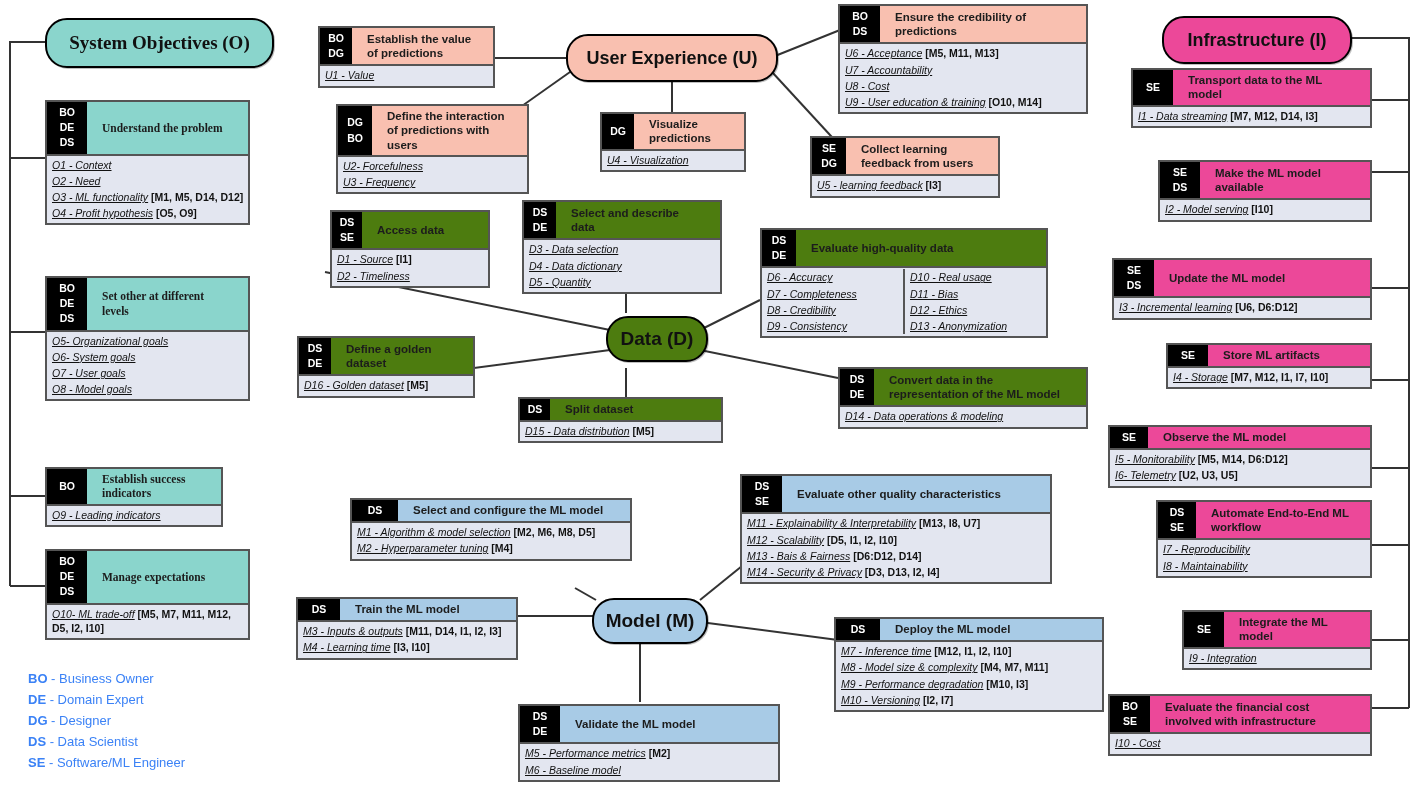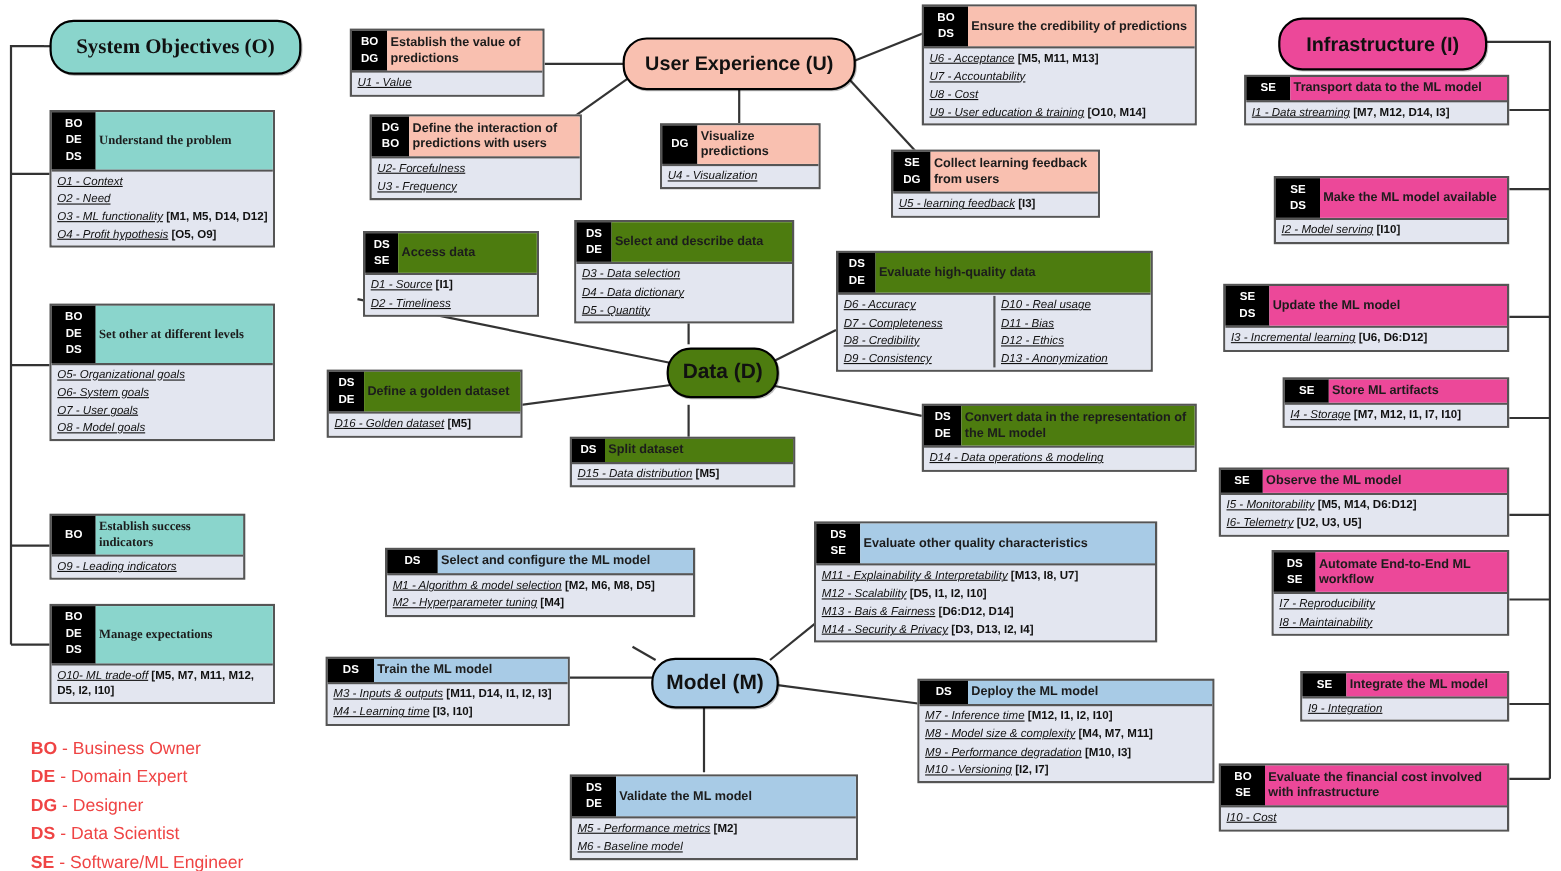--- a/index.html
+++ b/index.html
@@ -13,42 +13,42 @@
         font-weight:bold;color:#111;box-shadow:1px 1px 0 rgba(0,0,0,.25);z-index:5;}
 
   
   .card{position:absolute;border:2px solid #555;background:#fff;z-index:4;
         box-sizing:border-box;}
   .card .head{display:flex;align-items:stretch;}
   .card .roles{background:#000;color:#fff;font-weight:bold;font-size:10.5px;
         display:flex;flex-direction:column;justify-content:center;align-items:center;
         padding:3px 6px;box-sizing:border-box;line-height:1.45;flex:none;}
   .card .roles span{display:block;}
-  .card .title{flex:1;display:flex;align-items:center;padding:3px 3px;
+  .card .title{flex:1;display:flex;align-items:center;padding:3px 15px;
         font-size:11.5px;font-weight:600;color:#1c1c1c;line-height:1.25;box-sizing:border-box;}
   .card .body{background:#e3e6f0;border-top:2px solid #555;padding:1px 0 2px 0;}
   .card .body .cols{display:flex;}
   .card .body .col{flex:1;}
   .card .body .col + .col{border-left:2px solid #555;}
   .item{font-size:10.5px;font-style:italic;color:#111;padding:1px 5px;line-height:1.35;
         white-space:nowrap;}
   .item .code{text-decoration:underline;}
   .item .refs{font-style:normal;font-weight:bold;text-decoration:none;}
   .item.wrap{white-space:normal;}
 
   
   .t-o .title, .p-o{background:#8ad5cc;font-family:Liberation Serif, serif;}
   .t-u .title, .p-u{background:#f9c0b0;}
   .t-d .title, .p-d{background:#4d7c0f;}
   .t-m .title, .p-m{background:#a8cbe6;}
   .t-i .title, .p-i{background:#ec4899;}
 
   
   #legend{position:absolute;left:28px;top:668px;z-index:6;}
-  #legend .lrow{font-size:16px;color:#ef4444;line-height:1.62;white-space:nowrap;}
+  #legend .lrow{font-size:13px;color:#3b82f6;line-height:1.62;white-space:nowrap;}
   #legend .lrow b{font-weight:bold;}
 </style>
 </head>
 <body>
 
 <div id="canvas">
 
   <svg class="links" viewBox="0 0 1419 792">
     <g stroke="#333" stroke-width="2" fill="none">
 

